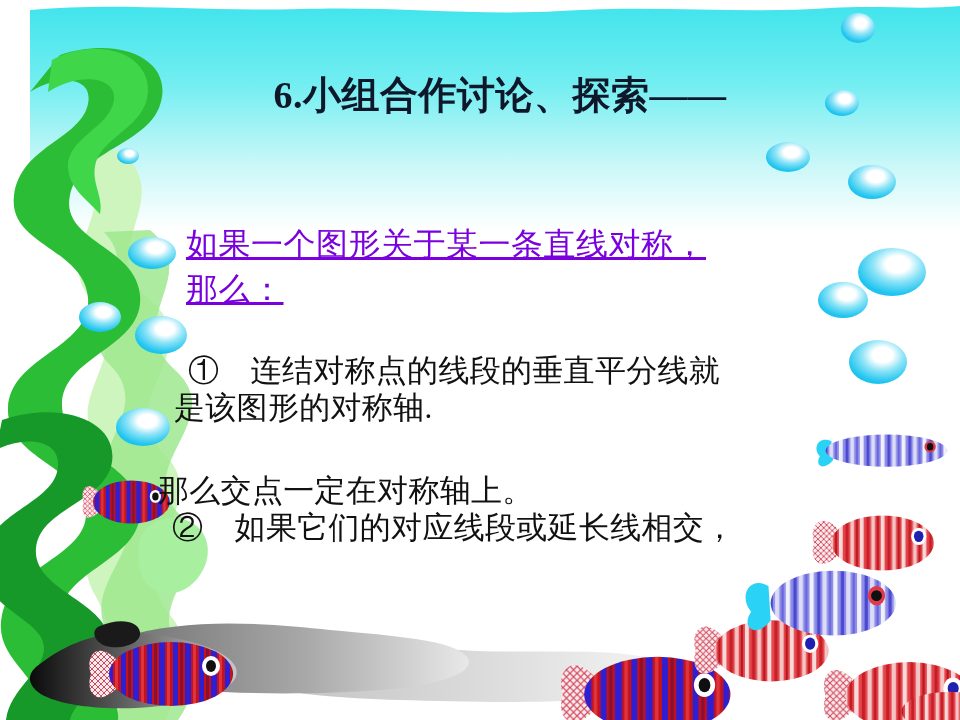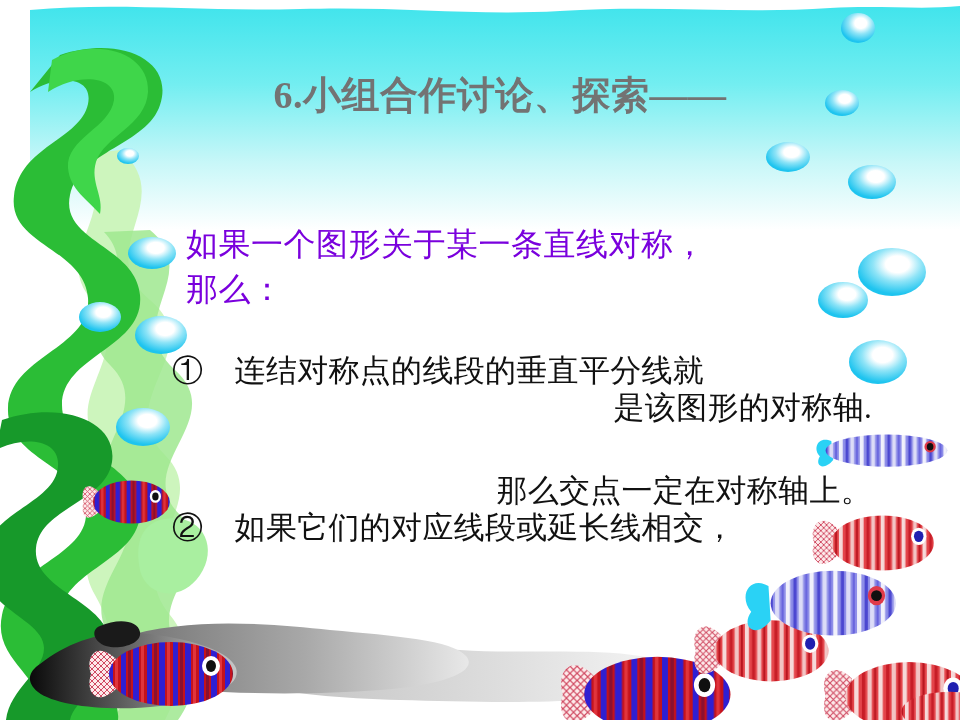--- a/index.html
+++ b/index.html
@@ -34,54 +34,55 @@
   }
 
   
   .title-block {
     position: absolute;
     left: 150px;
     top: 72px;
     width: 700px;
     text-align: center;
     line-height: 1.24;
-    color: #737373;
+    color: #0f172a;
     font-size: 38px;
     font-weight: bold;
     white-space: nowrap;
     letter-spacing: 0.5px;
   }
   .title-line { display: block; }
   .title-line.line2 { text-indent: -34px; }
 
   .lead-block {
     position: absolute;
     left: 186px;
     top: 222px;
     width: 690px;
     color: #7a00dd;
     font-size: 32px;
     line-height: 1.42;
     letter-spacing: 0.5px;
+    text-decoration: underline;
   }
   .lead-line { display: block; white-space: nowrap; }
 
   .point-block {
     position: absolute;
     width: 700px;
     color: #111111;
     font-size: 31px;
     line-height: 1.2;
     letter-spacing: 0.3px;
   }
-  .point-1 { left: 172px; top: 352px; }
+  .point-1 { left: 188px; top: 352px; }
   .point-2 { left: 172px; top: 472px; }
   .point-line { display: block; white-space: nowrap; }
   .point-line.first { text-indent: 0; }
-  .point-line.second { margin-left: -14px; text-align: right; }
+  .point-line.second { margin-left: -14px; }
 </style>
 </head>
 <body>
 
 <div id="slide">
 
   <svg class="water-band" viewBox="0 0 960 230" preserveAspectRatio="none">
     <defs>
       <linearGradient id="waterGrad" x1="0" y1="0" x2="0" y2="1">
         <stop offset="0%" stop-color="#41e4ec"></stop>

